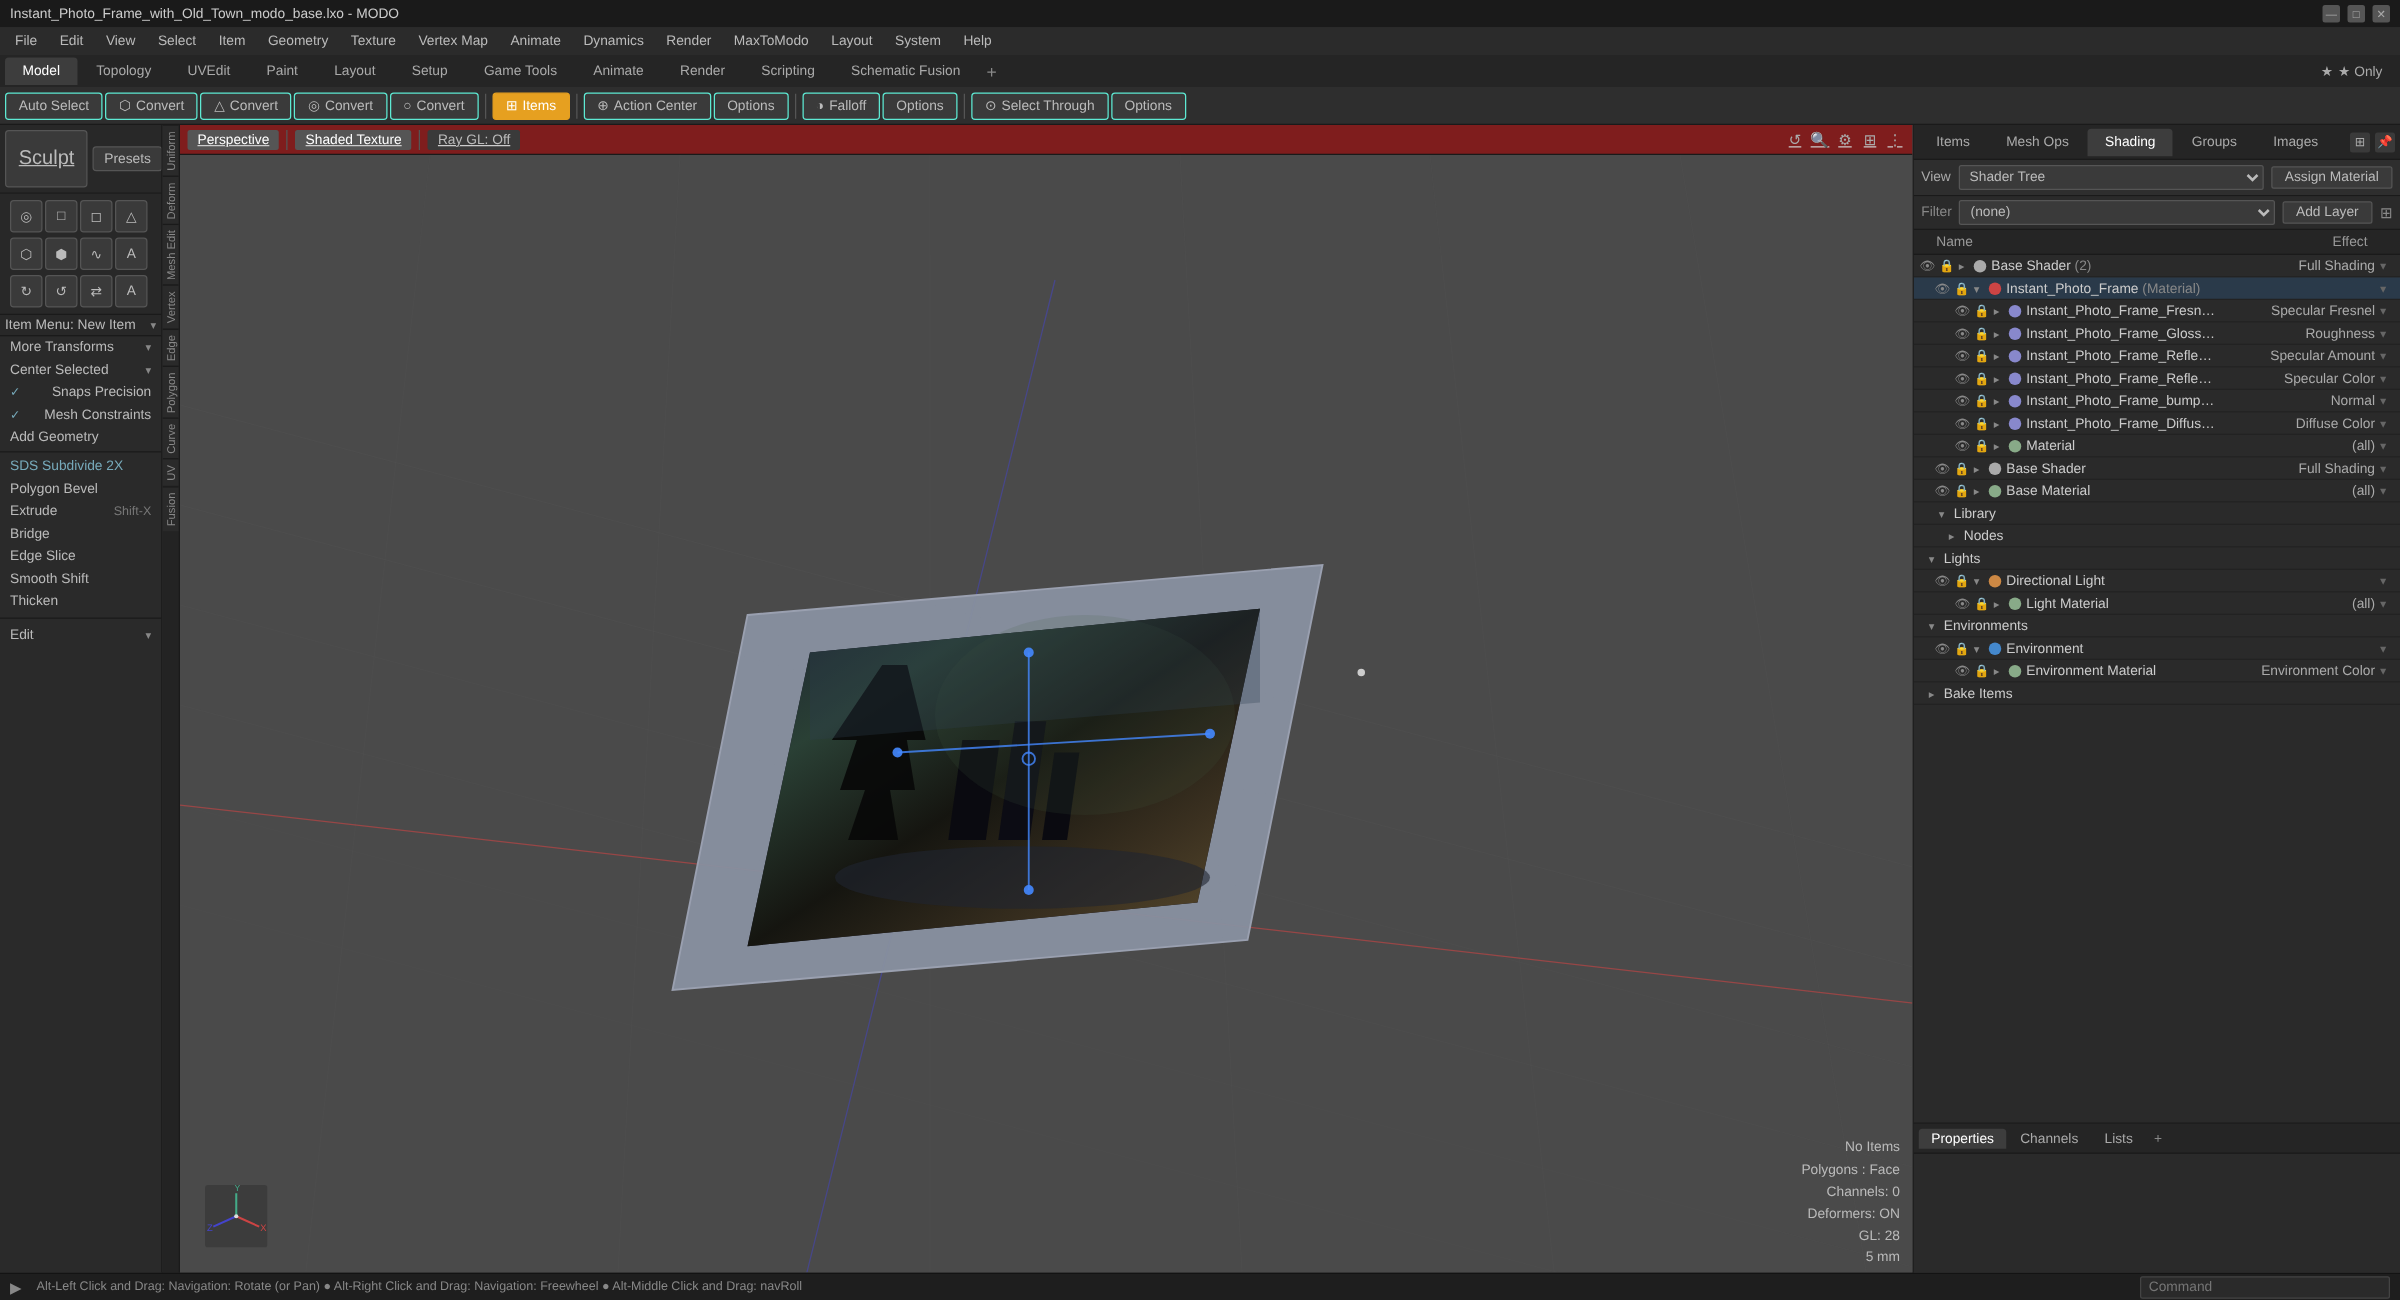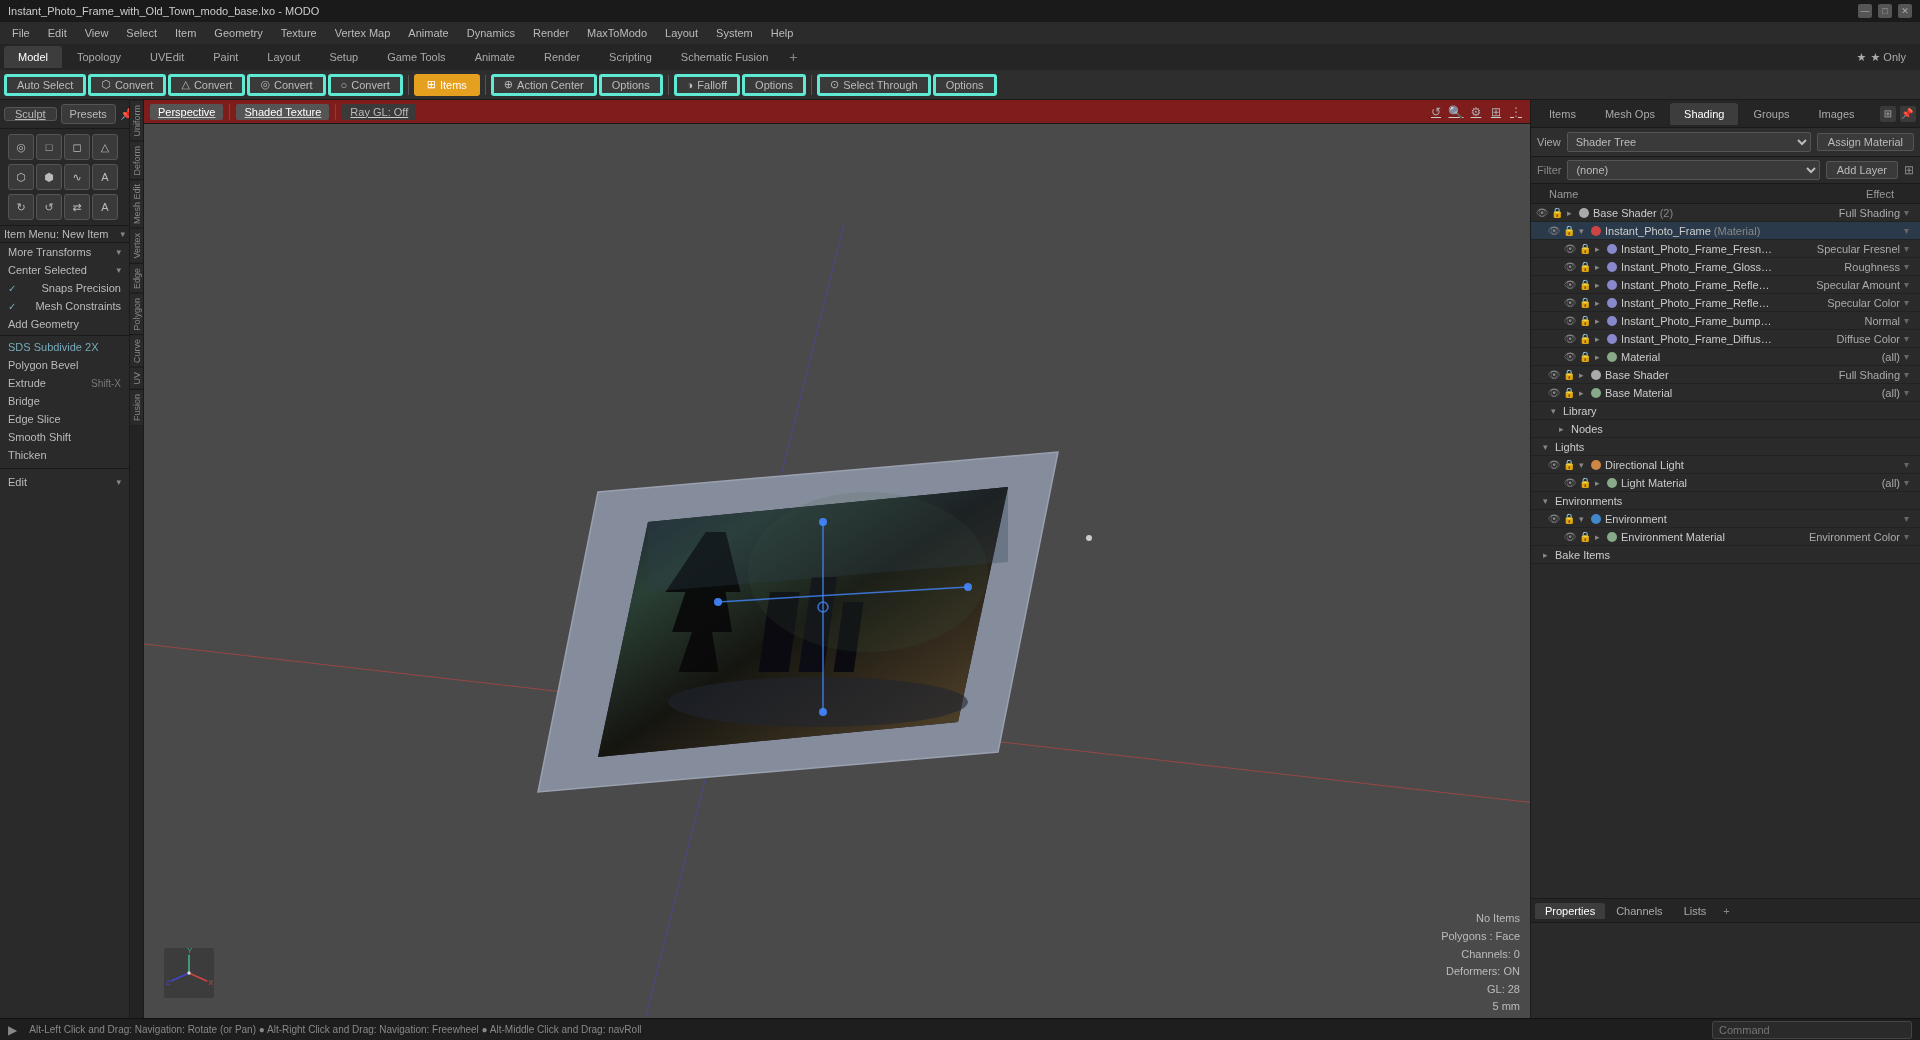--- a/index.html
+++ b/index.html
@@ -79,21 +79,21 @@
       padding: 2px 10px;
       background: #3a3a3a;
       color: #bbb;
       font-size: 11px;
       cursor: pointer;
       border-radius: 3px;
       height: 22px;
       display: flex;
       align-items: center;
       gap: 4px;
-      border: 3px solid #5eead4;
+      border: 1px solid #5eead4;
     }
     .toolbar-btn.active { background: #e6a020; color: #fff; border-color: #e6a020; }
     .toolbar-separator { width: 1px; height: 20px; background: #555; margin: 0 3px; }
 
     
     #main-layout {
       display: flex;
       height: calc(1040px - 22px - 22px - 26px - 30px - 22px);
       
     }
@@ -129,24 +129,24 @@
     
     #left-top {
       background: #282828;
       padding: 4px;
       border-bottom: 1px solid #1a1a1a;
       display: flex;
       align-items: center;
       gap: 4px;
     }
     .sculpt-btn {
-      padding: 0 10px;
+      padding: 13px 10px;
       background: #3a3a3a;
       color: #bbb;
-      font-size: 11px;
+      font-size: 16px;
       cursor: pointer;
       border-radius: 3px;
       border: 1px solid #555;
       text-decoration: underline;
     }
     .presets-btn {
       padding: 3px 8px;
       background: #3a3a3a;
       color: #bbb;
       font-size: 11px;

